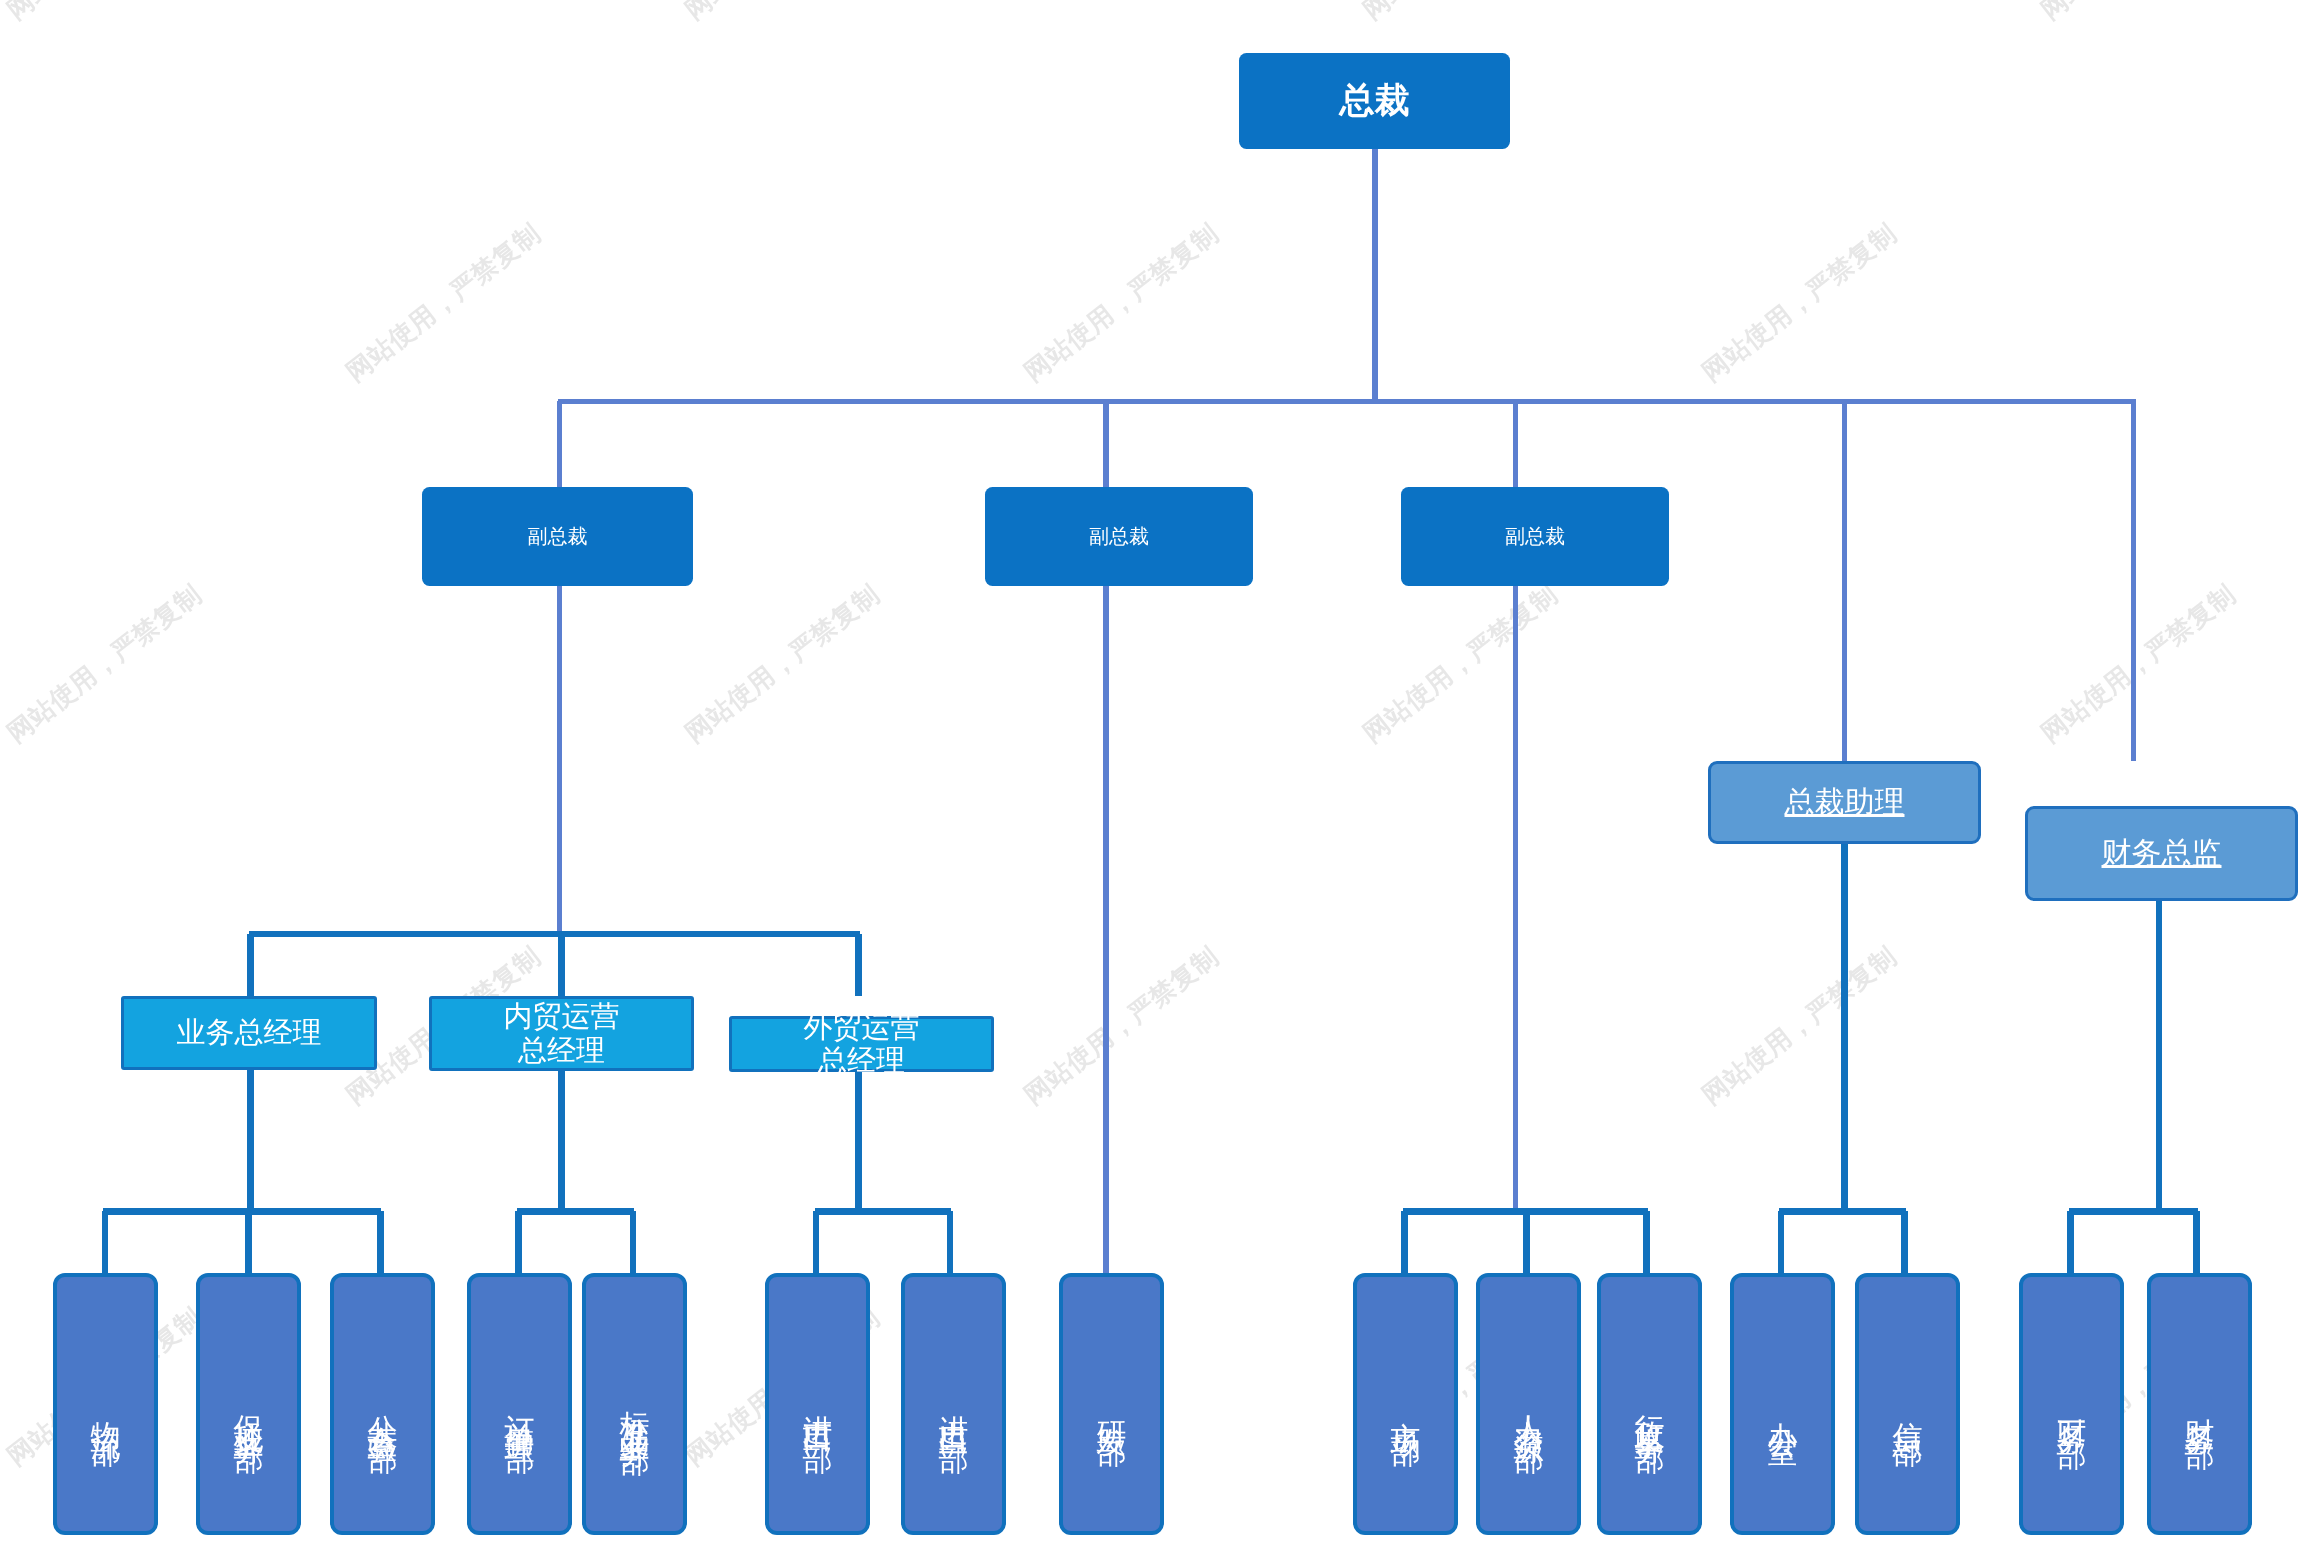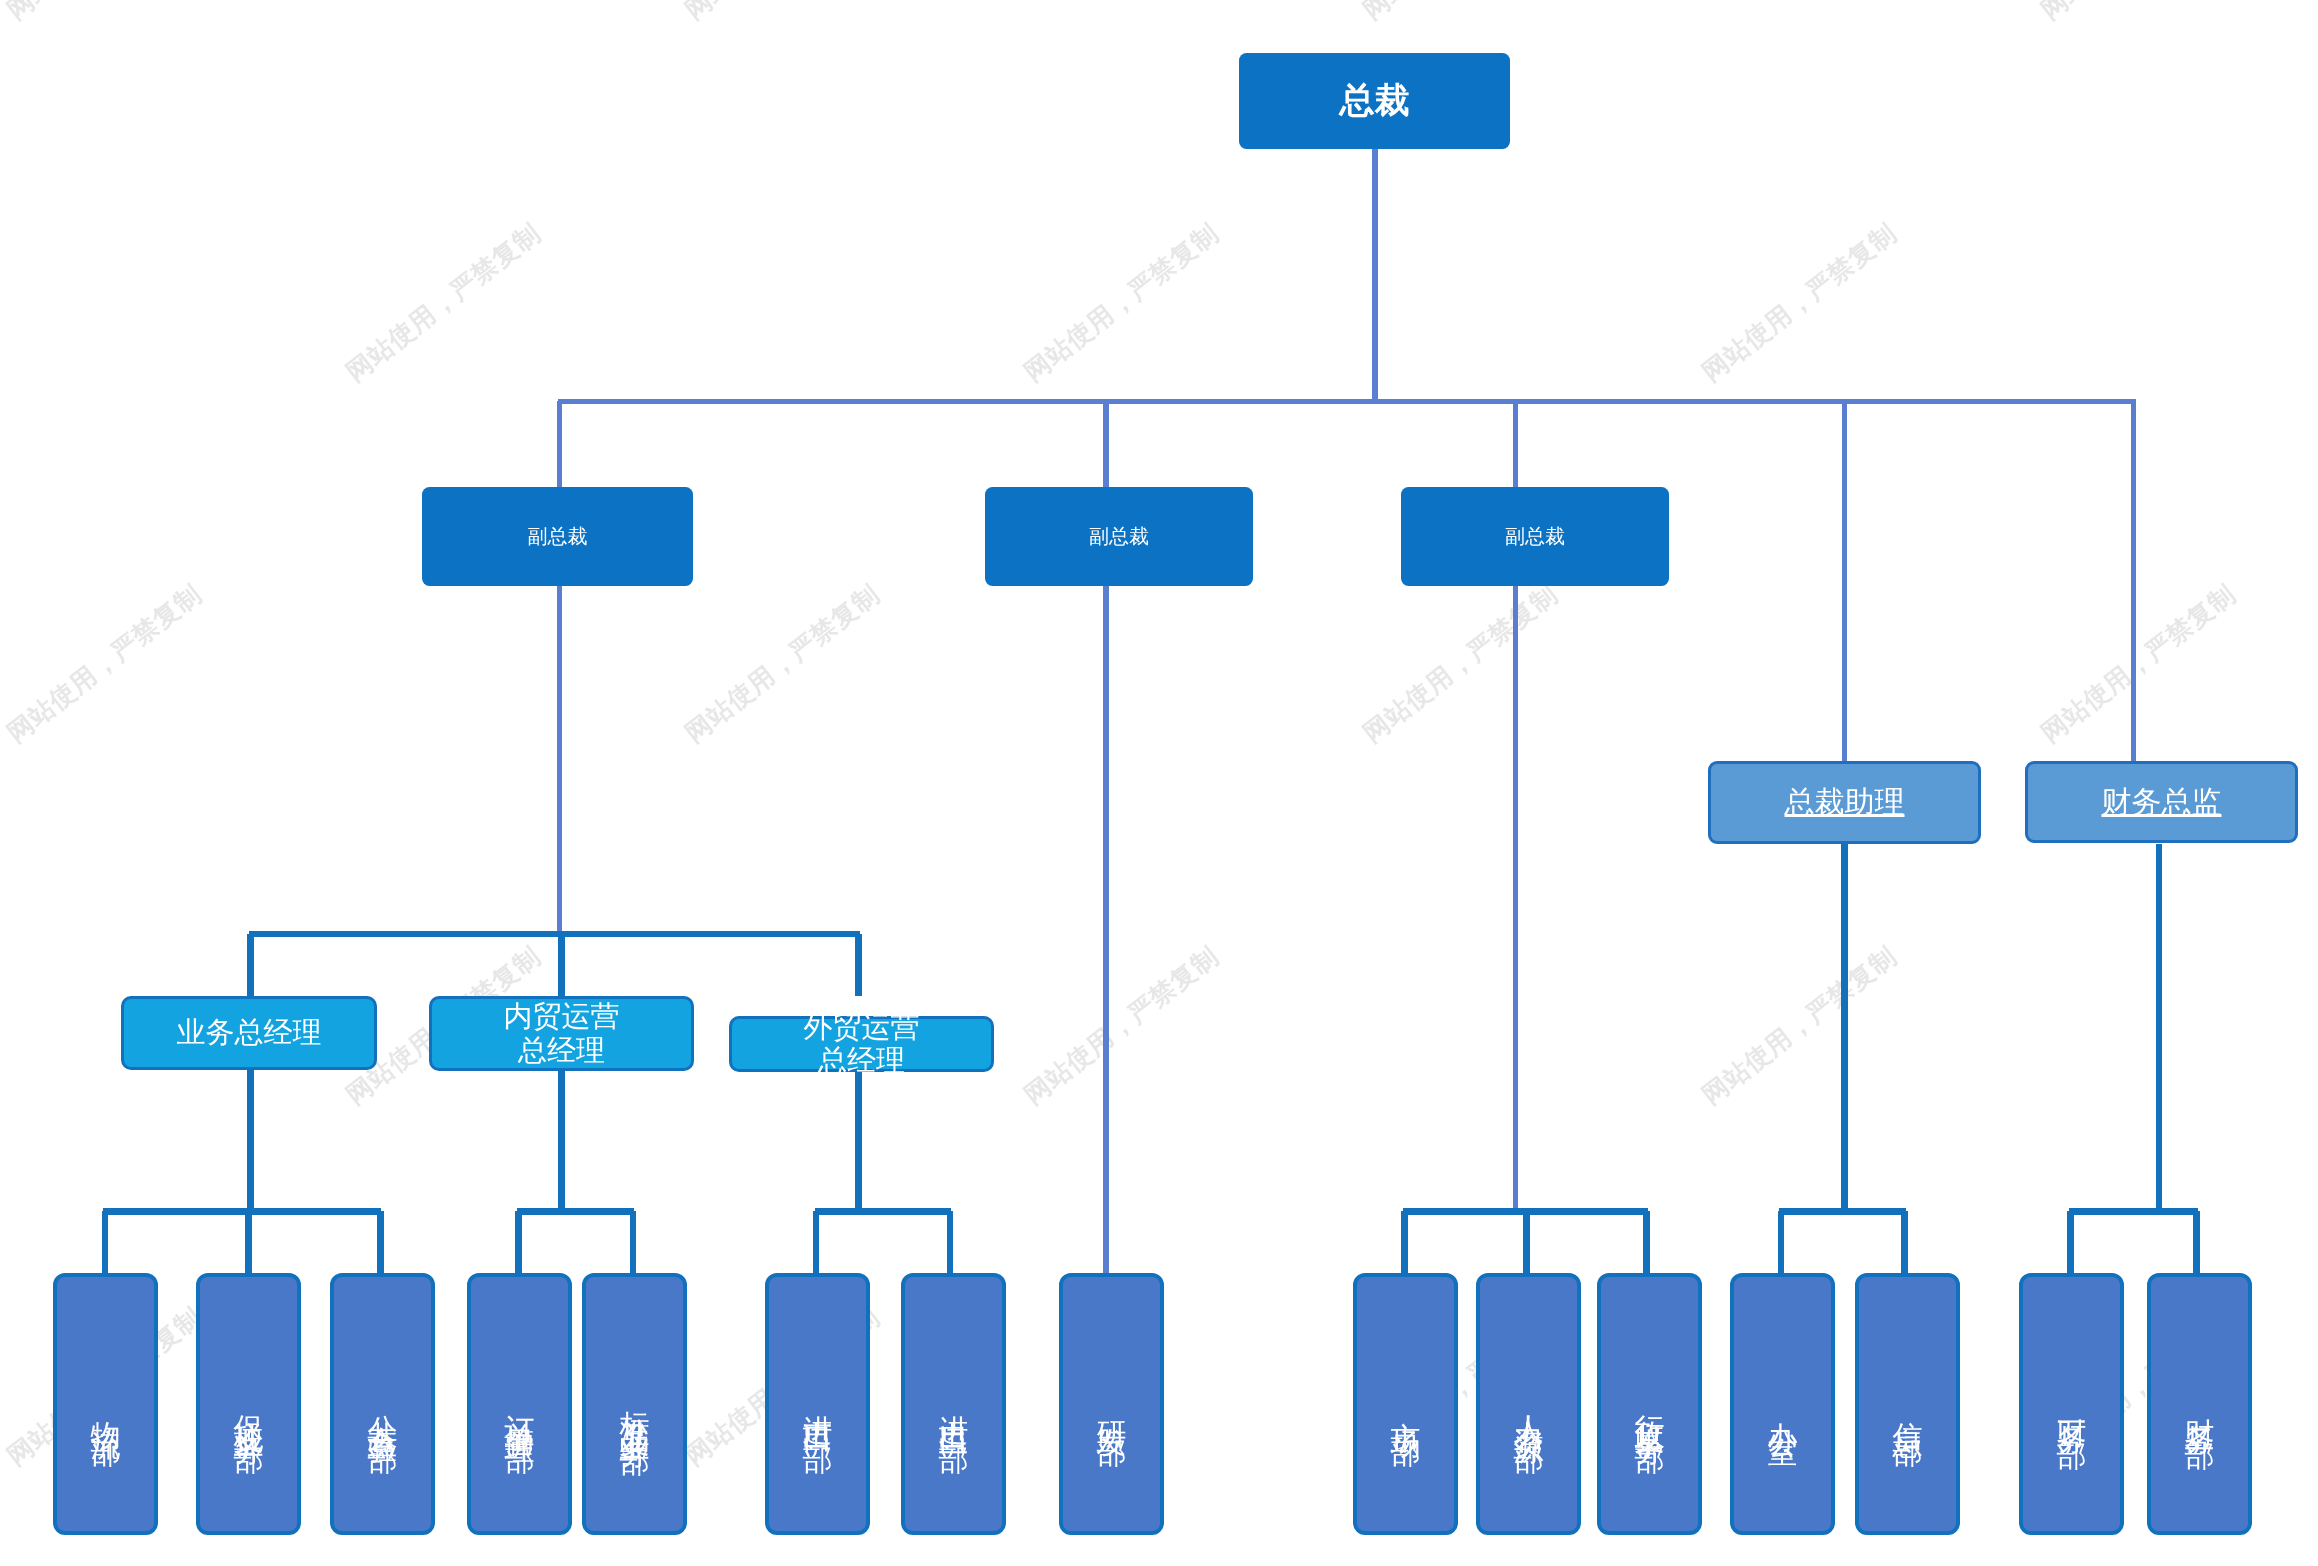--- a/index.html
+++ b/index.html
@@ -43,21 +43,21 @@
   .node.vp{
     background:#0B72C4;border:0;border-radius:7.5px;
     font-size:20px;
   }
   .node.assist{
     background:#5B9BD5;border:3px solid #1F6FBE;border-radius:9px;
     font-size:30px;
     text-decoration:underline;
   }
   .node.mgr{
-    background:#13A3E0;border:3.8px solid #1171BD;border-radius:10px;
+    background:#13A3E0;border:3.8px solid #1171BD;border-radius:3px;
     font-size:29px;
   }
   .node.dept{
     background:#4A78C8;border:4.5px solid #1171BD;border-radius:12px;
     font-size:30px;
     writing-mode:vertical-rl;
     text-orientation:upright;
     letter-spacing:6.8px;
     padding-top:7.5px;
     line-height:1;
@@ -127,21 +127,21 @@
       <line y1="1608" y2="1608" x1="2746" x2="2918" stroke="#1171BD" stroke-width="9" shape-rendering="crispEdges"></line>
       <line x1="2748" x2="2748" y1="1608" y2="1690" stroke="#1171BD" stroke-width="9" shape-rendering="crispEdges"></line>
       <line x1="2916" x2="2916" y1="1608" y2="1690" stroke="#1171BD" stroke-width="9" shape-rendering="crispEdges"></line>
     </svg>
   <div id="node-layer">
       <div class="node root" style="left: 1239px; top: 53px; width: 271px; height: 96px;"><span>总裁</span></div>
       <div class="node vp" style="left: 422px; top: 487px; width: 271px; height: 99px;"><span>副总裁</span></div>
       <div class="node vp" style="left: 985px; top: 487px; width: 268px; height: 99px;"><span>副总裁</span></div>
       <div class="node vp" style="left: 1401px; top: 487px; width: 268px; height: 99px;"><span>副总裁</span></div>
       <div class="node assist" style="left: 1708px; top: 761px; width: 273px; height: 83px;"><span>总裁助理</span></div>
-      <div class="node assist" style="left: 2025px; top: 761px; width: 273px; height: 82px;"><span>财务总监</span></div>
+      <div class="node assist" style="left: 2025px; top: 806px; width: 273px; height: 95px;"><span>财务总监</span></div>
       <div class="node mgr" style="left: 121px; top: 996px; width: 256px; height: 74px;"><span>业务总经理</span></div>
       <div class="node mgr" style="left: 429px; top: 996px; width: 265px; height: 75px;"><span>内贸运营
 总经理</span></div>
       <div class="node mgr" style="left: 729px; top: 1016px; width: 265px; height: 56px;"><span>外贸运营
 总经理</span></div>
       <div class="node dept" style="left: 53px; top: 1273px; width: 105px; height: 262px;"><span>物流部</span></div>
       <div class="node dept" style="left: 196px; top: 1273px; width: 105px; height: 262px;"><span>保税业务部</span></div>
       <div class="node dept" style="left: 330px; top: 1273px; width: 105px; height: 262px;"><span>公共查验部</span></div>
       <div class="node dept" style="left: 467px; top: 1273px; width: 105px; height: 262px;"><span>订单管理部</span></div>
       <div class="node dept" style="left: 582px; top: 1273px; width: 105px; height: 262px;"><span>标准品业务部</span></div>

